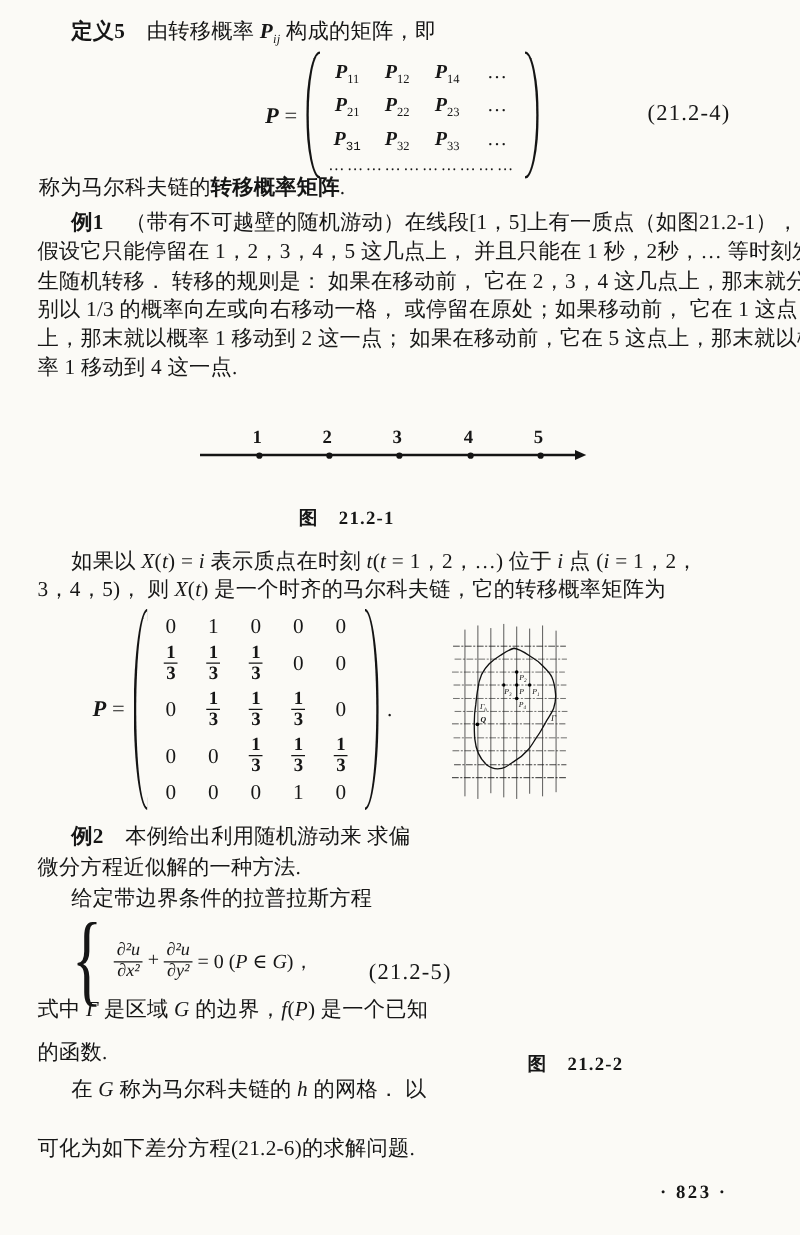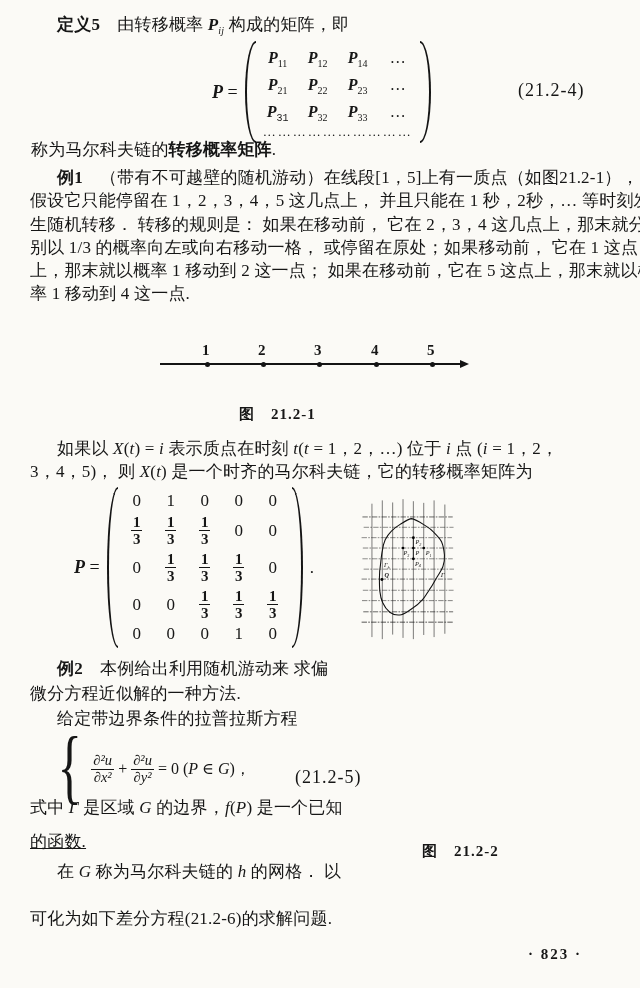--- a/index.html
+++ b/index.html
@@ -230,21 +230,21 @@
             <span class="num it">∂²u</span>
             <span class="it">∂y²</span>
           </span>
         <span><span> = 0 (</span><span class="it">P</span><span> ∈ </span><span class="it">G</span><span>)，</span></span>
       </div>
     </div>
   </div>
   <div class="abs eqnum" style="left:295px;top:767px;">(21.2-5)</div>
 
   <div class="abs tline" style="left:30px;top:796px;"><span>式中 </span><span class="it">Γ</span><span> 是区域 </span><span class="it">G</span><span> 的边界，</span><span class="it">f</span><span>(</span><span class="it">P</span><span>) 是一个已知</span></div>
-  <div class="abs tline" style="left:30px;top:830px;text-decoration:underline;"><span>的函数.</span></div>
+  <div class="abs tline" style="left:30px;top:830px;"><span>的函数.</span></div>
   <div class="abs tline ind" style="left:30px;top:860px;"><span>在 </span><span class="it">G</span><span> 称为马尔科夫链的 </span><span class="it">h</span><span> 的网格． 以</span></div>
 
   <div class="abs tline" style="left:30px;top:907px;"><span>可化为如下差分方程(21.2-6)的求解问题.</span></div>
 
   <svg class="abs" style="left:340px;top:495px;" width="300" height="350" viewBox="340 495 640 845">
     <svg x="340" y="495" width="300" height="350" viewBox="340 495 300 350">
       <g id="fig2-grid">
           <line x1="375" y1="516" x2="375" y2="838" class="gv"></line>
           <line x1="400" y1="508" x2="400" y2="843" class="gv"></line>
           <line x1="425" y1="513" x2="425" y2="832" class="gv"></line>

